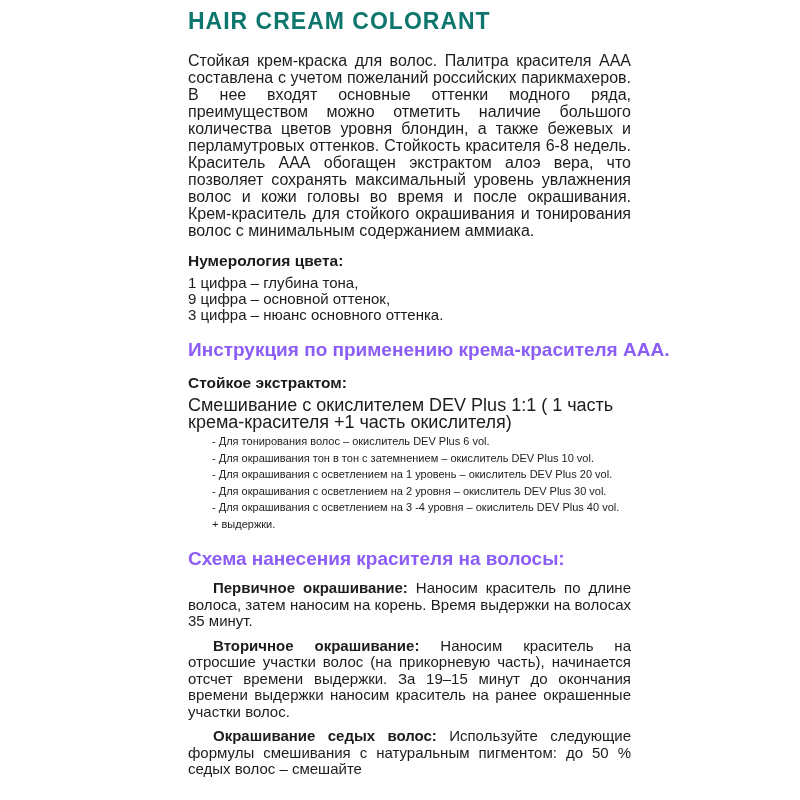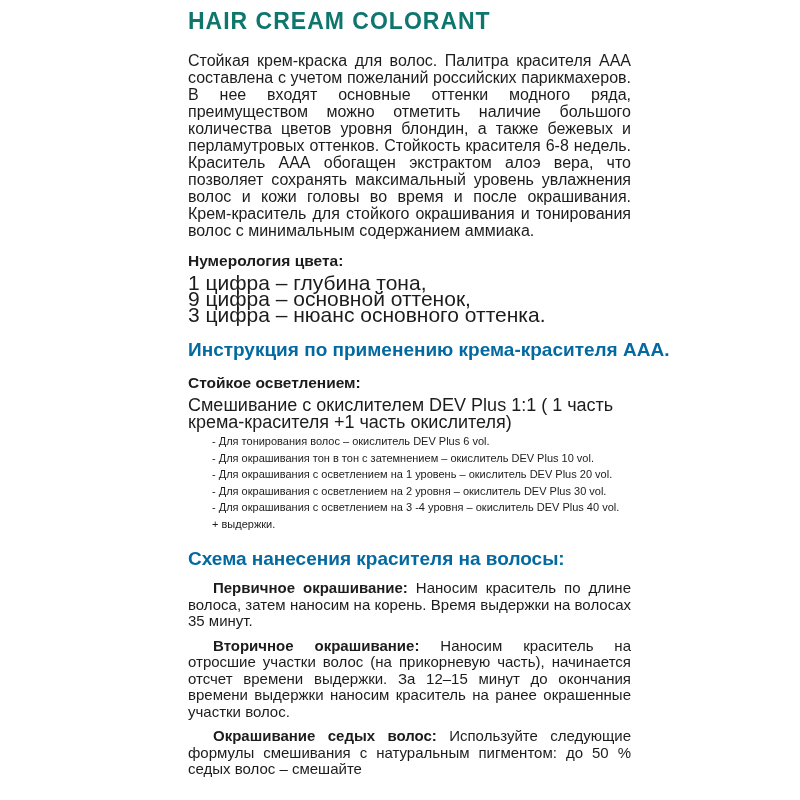--- a/index.html
+++ b/index.html
@@ -35,25 +35,25 @@
     line-height: 17px;
     text-align: justify;
   }
   .subhead {
     font-size: 15.5px;
     font-weight: bold;
     margin: 13px 0 0;
   }
   .numlist {
     margin-top: 5px;
-    font-size: 21px;
+    font-size: 15px;
     line-height: 16px;
   }
   .blue-head {
-    color: #0369a1;
+    color: #8b5cf6;
     font-size: 19px;
     font-weight: bold;
     margin: 16px 0 0;
     white-space: nowrap;
   }
   .mixing {
     margin: 5px 0 0;
     font-size: 18px;
     line-height: 17px;
   }
@@ -91,33 +91,33 @@
 
   <h3 class="subhead">Нумерология цвета:</h3>
   <div class="numlist">
     <div>1 цифра – глубина тона,</div>
     <div>9 цифра – основной оттенок,</div>
     <div>3 цифра – нюанс основного оттенка.</div>
   </div>
 
   <h2 class="blue-head">Инструкция по применению крема-красителя ААА.</h2>
 
-  <h3 class="subhead">Стойкое осветлением:</h3>
+  <h3 class="subhead">Стойкое экстрактом:</h3>
   <p class="mixing">Смешивание с окислителем DEV Plus 1:1 ( 1 часть крема-красителя +1 часть окислителя)</p>
 
   <div class="bullets">
     <p class="bullet">- Для тонирования волос – окислитель DEV Plus 6 vol.</p>
     <p class="bullet">- Для окрашивания тон в тон с затемнением – окислитель DEV Plus 10 vol.</p>
     <p class="bullet">- Для окрашивания с осветлением на 1 уровень – окислитель DEV Plus 20 vol.</p>
     <p class="bullet">- Для окрашивания с осветлением на 2 уровня – окислитель DEV Plus 30 vol.</p>
     <p class="bullet">- Для окрашивания с осветлением на 3 -4  уровня – окислитель DEV Plus 40 vol.</p>
     <p class="bullet">+ выдержки.</p>
   </div>
 
   <h2 class="blue-head">Схема нанесения красителя на волосы:</h2>
 
   <p class="para first"><b>Первичное окрашивание:</b><span> Наносим краситель по длине волоса, затем наносим на корень. Время выдержки на волосах 35 минут.</span></p>
 
-  <p class="para"><b>Вторичное окрашивание:</b><span> Наносим краситель на отросшие участки волос (на прикорневую часть), начинается отсчет времени выдержки. За 12–15 минут до окончания времени выдержки наносим краситель на ранее окрашенные участки волос.</span></p>
+  <p class="para"><b>Вторичное окрашивание:</b><span> Наносим краситель на отросшие участки волос (на прикорневую часть), начинается отсчет времени выдержки. За 19–15 минут до окончания времени выдержки наносим краситель на ранее окрашенные участки волос.</span></p>
 
   <p class="para"><b>Окрашивание седых волос:</b><span> Используйте следующие формулы смешивания с натуральным пигментом: до 50 % седых волос – смешайте </span></p>
 
 </div>
 
 </body></html>

